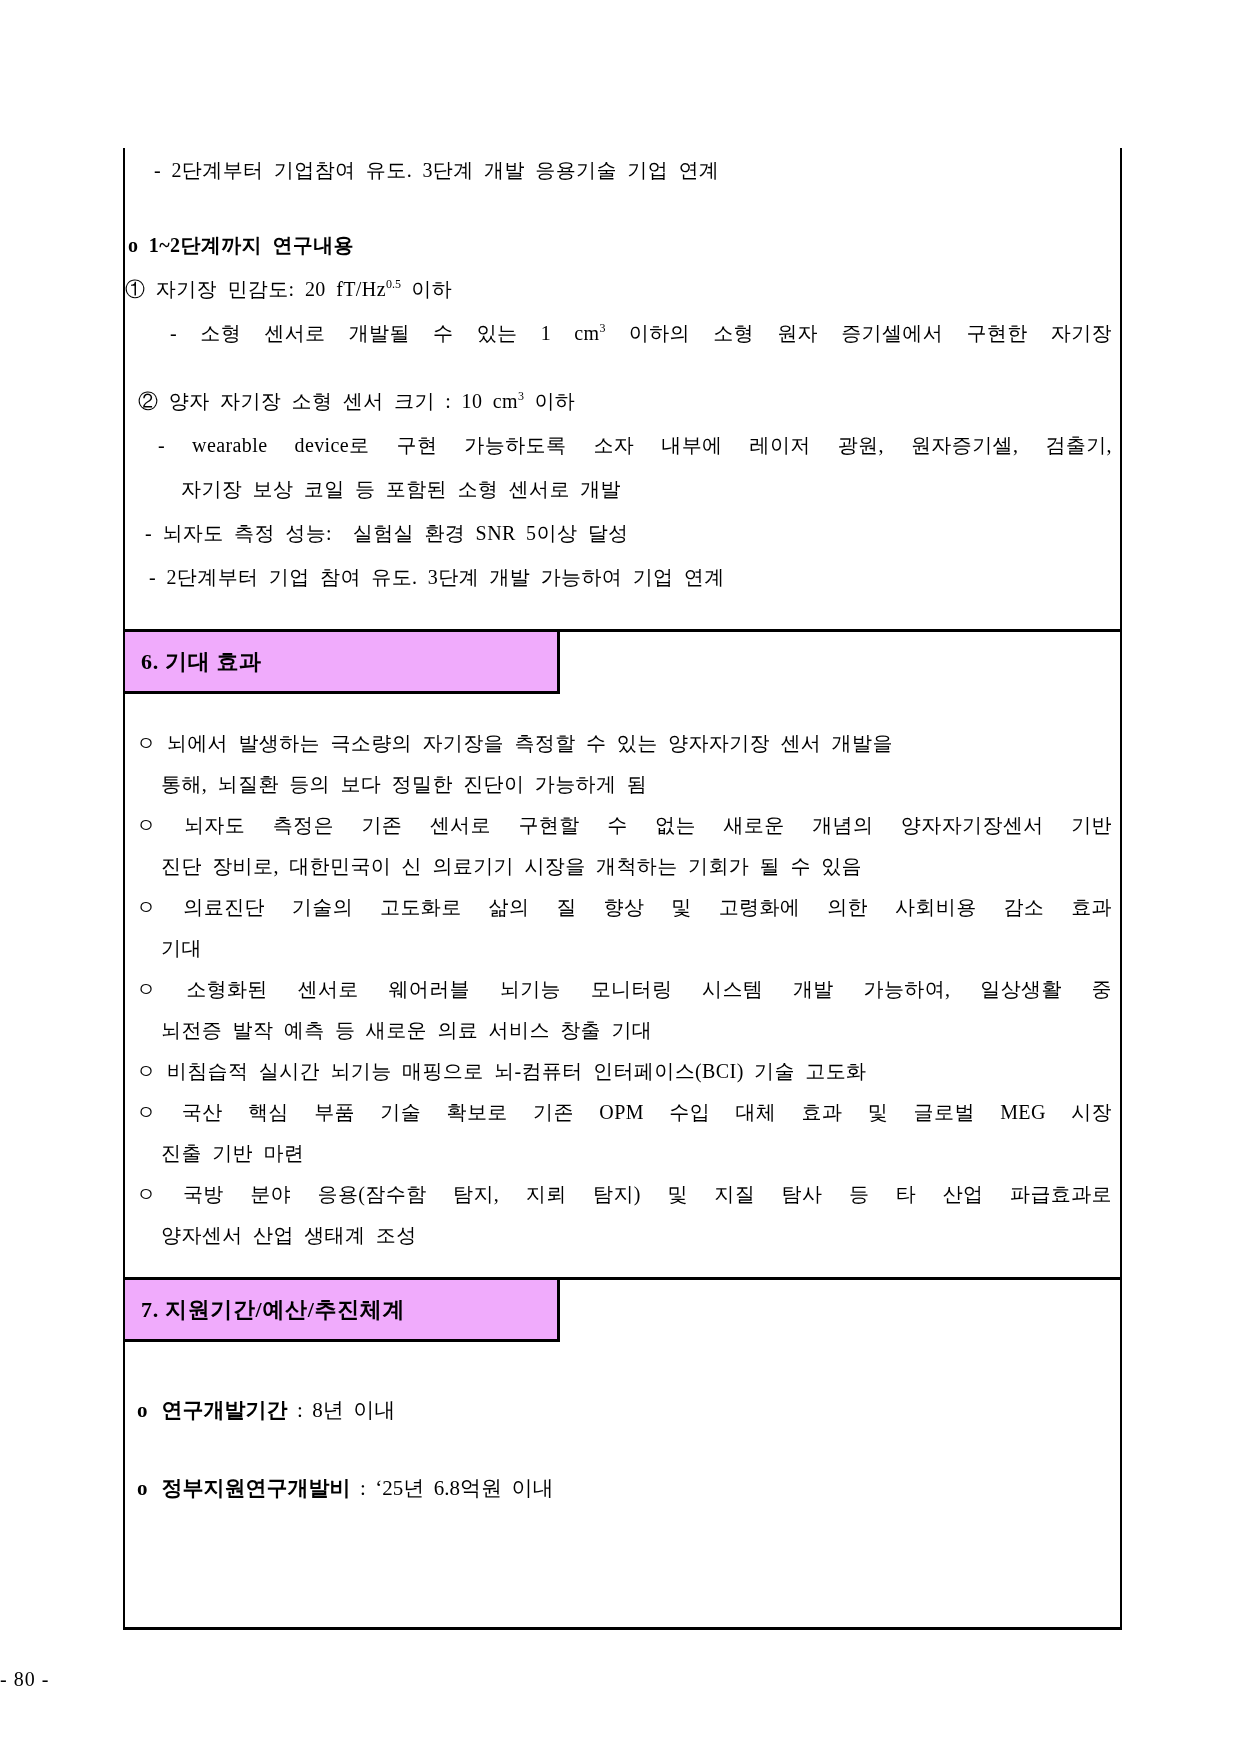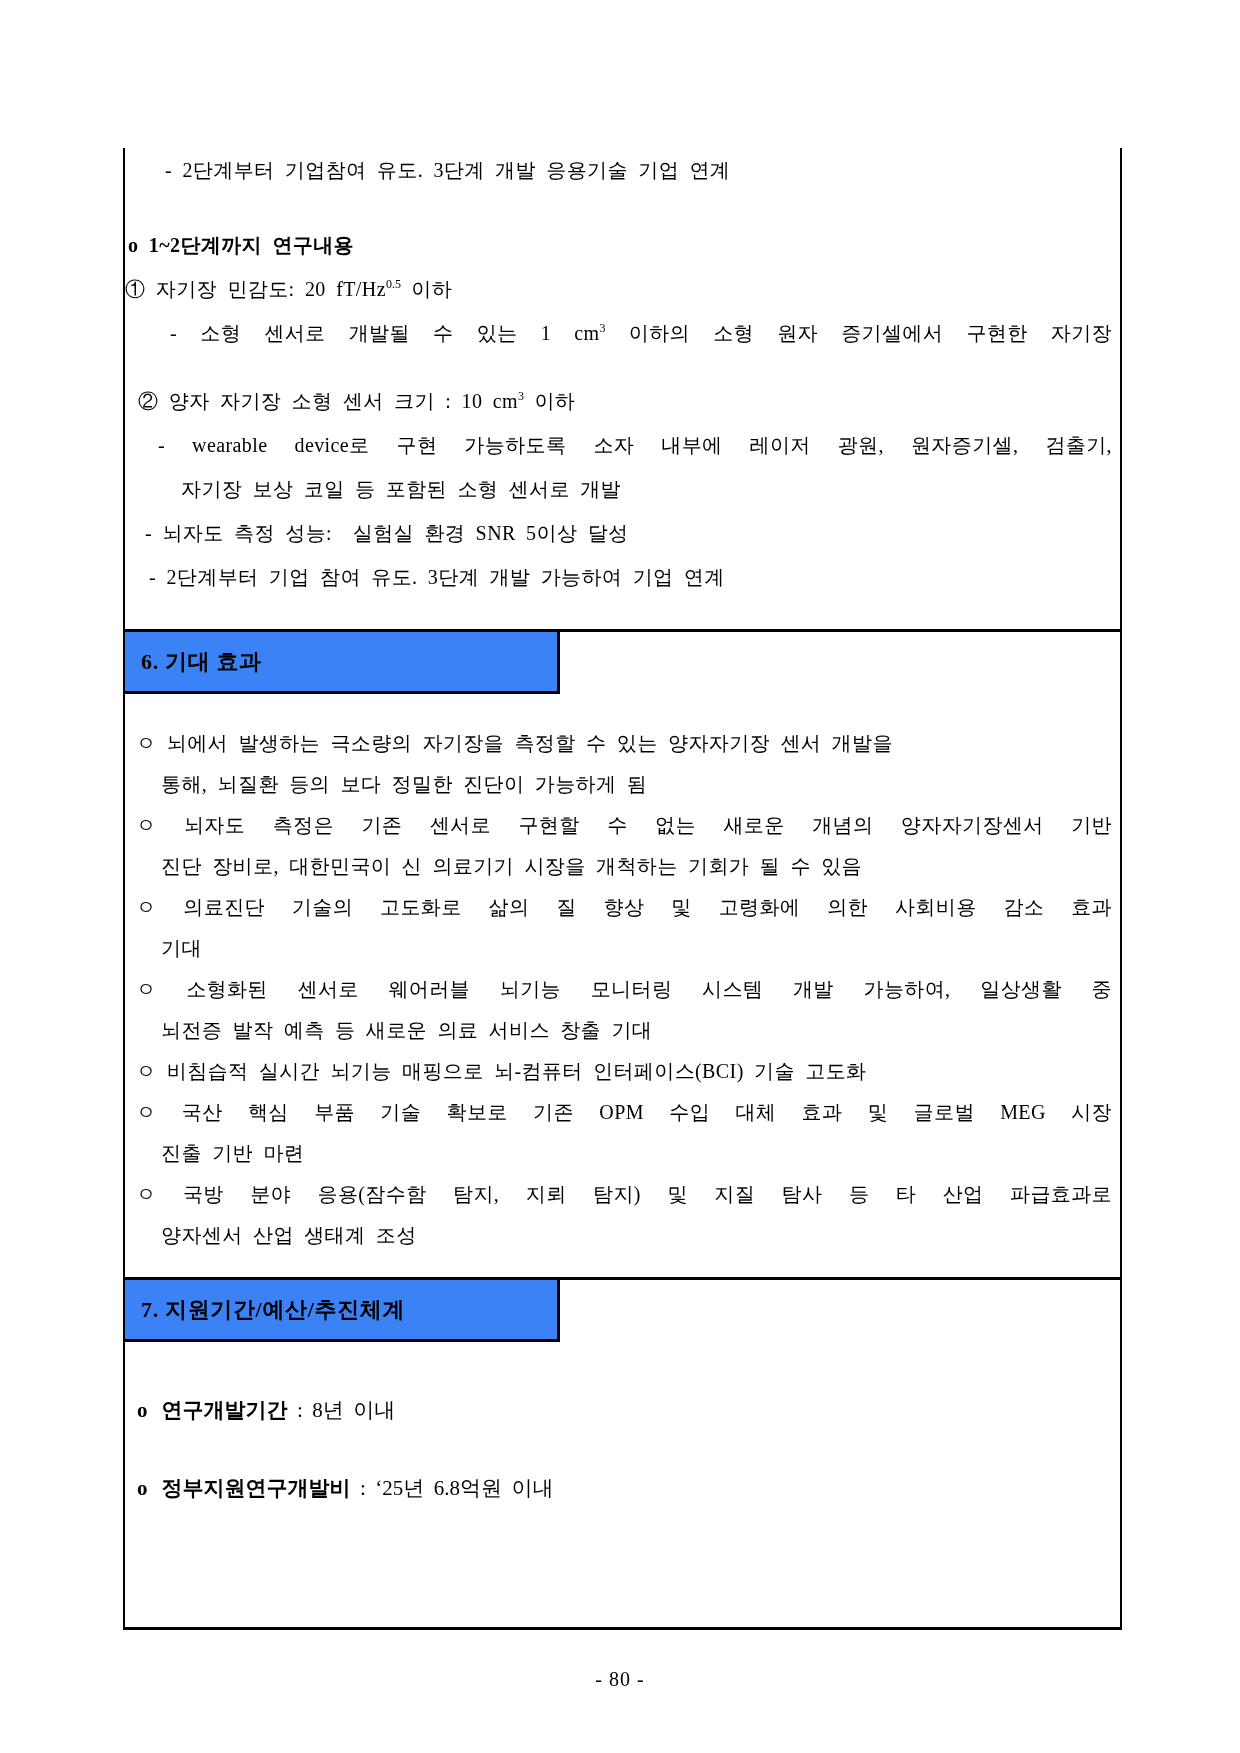--- a/index.html
+++ b/index.html
@@ -29,42 +29,42 @@
   }
   .ln.fill{
     white-space:normal;
     text-align:justify;
     text-align-last:justify;
     padding-right:8px;
   }
   .bold{font-weight:bold;}
   sup{font-size:12px;line-height:0;letter-spacing:0;}
   
-  .a1{padding-left:40px;}
+  .a1{padding-left:29px;}
   .a2{padding-left:3px;margin-top:31px;}
   .a3{}
   .a4{padding-left:45px;}
   .a5{padding-left:56px;}
   .a6{padding-left:13px;margin-top:24px;}
   .a7{padding-left:33px;}
   .a8{padding-left:56px;}
   .a9{padding-left:24px;margin-top:24px;}
   .a10{padding-left:20px;}
   .a11{padding-left:24px;}
   
   .sec-row{
     border-top:3px solid #000;
     margin-top:30px;
   }
   .sec-row.r7{margin-top:21px;}
   .sec-cell{
     width:435px;
     height:62px;
     box-sizing:border-box;
-    background:#3b82f6;
+    background:#f0abfc;
     border-right:3px solid #000;
     border-bottom:3px solid #000;
     display:flex;
     align-items:center;
     padding-left:16px;
     font-size:22px;
     font-weight:bold;
     letter-spacing:0.03em;
   }
   
@@ -80,21 +80,20 @@
     word-spacing:0.2em;
   }
   .r1{margin-top:46px;padding-left:12px;}
   .r2{margin-top:34px;padding-left:12px;}
   .mk{font-weight:bold;margin-right:14px;}
   .lb{font-weight:bold;}
   .pageno{
     position:absolute;
     top:1668px;left:0;
     width:100%;
-    text-align:center;
     font-size:20px;
     letter-spacing:0.05em;
   }
 </style>
 </head>
 <body>
 
 <div class="page">
   <div class="doc-box">
 

